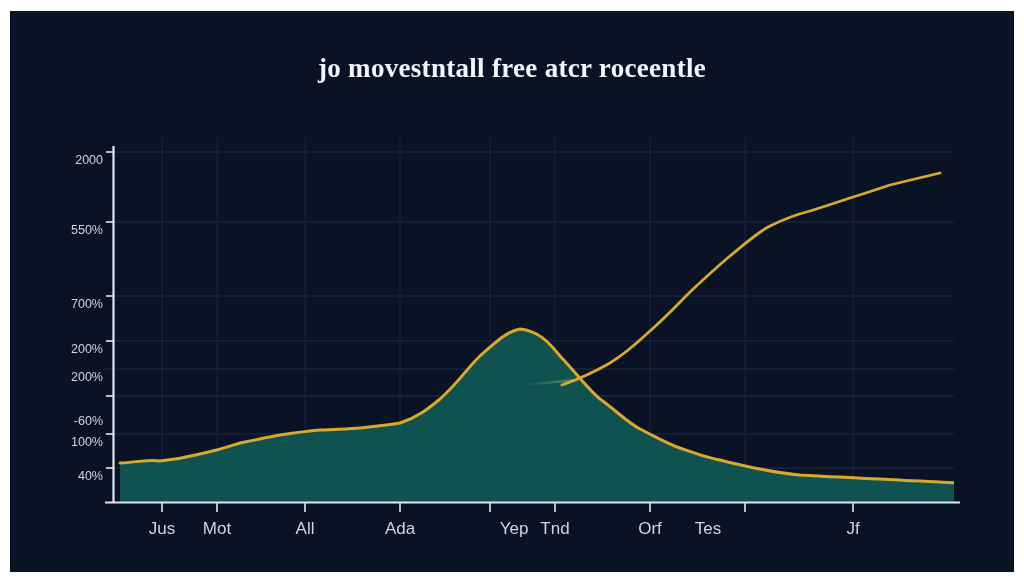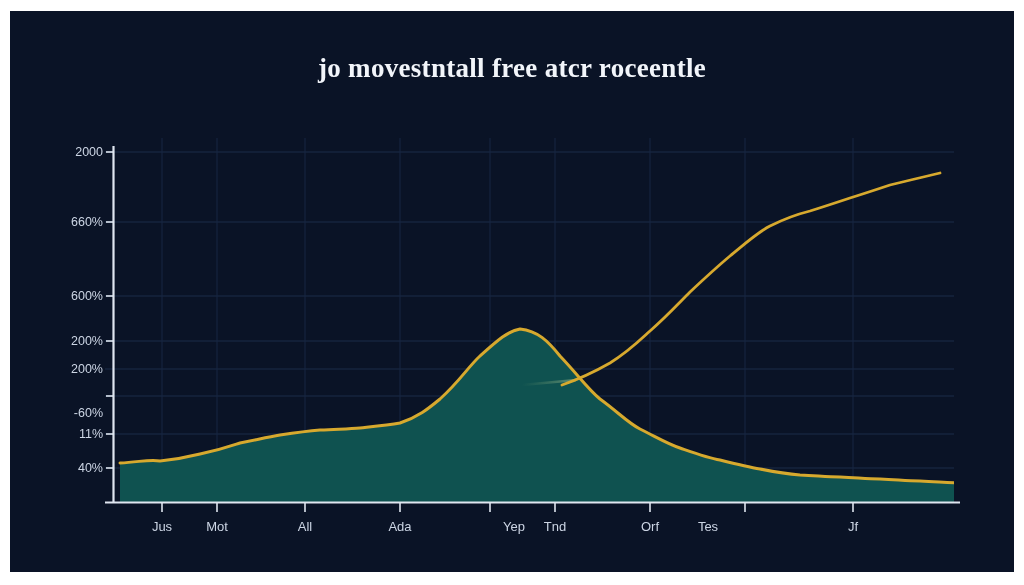--- a/index.html
+++ b/index.html
@@ -48,33 +48,34 @@
   }
   .ytick-label {
     position: absolute;
     right: 0;
     text-align: left;
     color: #ccd5e4;
     font-size: 12.5px;
     font-family: "Liberation Sans", sans-serif;
     white-space: nowrap;
     transform: translateY(-50%);
+    margin-top: 8px;
   }
   #ytick-layer {
     position: absolute;
     left: 0px;
     top: 0px;
     width: 93px;
     height: 561px;
   }
   .xtick-label {
     position: absolute;
     top: 508px;
     color: #ccd5e4;
-    font-size: 13px;
+    font-size: 17px;
     font-family: "Liberation Sans", sans-serif;
     white-space: nowrap;
     transform: translateX(-50%);
     text-align: right;
   }
 </style>
 </head>
 <body>
 
 <div id="root">
@@ -200,26 +201,26 @@
         <line x1="480" y1="492" x2="480" y2="501"></line>
         <line x1="545" y1="492" x2="545" y2="501"></line>
         <line x1="640" y1="492" x2="640" y2="501"></line>
         <line x1="735" y1="492" x2="735" y2="501"></line>
         <line x1="843" y1="492" x2="843" y2="501"></line>
       </g>
     </svg>
 
     <div id="ytick-layer">
       <div class="ytick-label" style="top:141px">2000</div>
-      <div class="ytick-label" style="top:211px">660%</div>
-      <div class="ytick-label" style="top:285px">600%</div>
+      <div class="ytick-label" style="top:211px">550%</div>
+      <div class="ytick-label" style="top:285px">700%</div>
       <div class="ytick-label" style="top:330px">200%</div>
       <div class="ytick-label" style="top:358px">200%</div>
       <div class="ytick-label" style="top:402px">-60%</div>
-      <div class="ytick-label" style="top:423px">11%</div>
+      <div class="ytick-label" style="top:423px">100%</div>
       <div class="ytick-label" style="top:457px">40%</div>
     </div>
 
     <div>
       <div class="xtick-label" style="left:152px">Jus</div>
       <div class="xtick-label" style="left:207px">Mot</div>
       <div class="xtick-label" style="left:295px">All</div>
       <div class="xtick-label" style="left:390px">Ada</div>
       <div class="xtick-label" style="left:504px">Yep</div>
       <div class="xtick-label" style="left:545px">Tnd</div>

